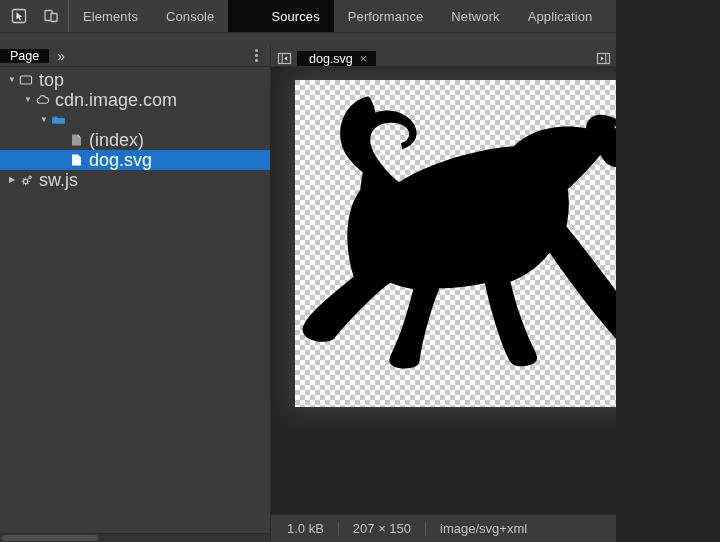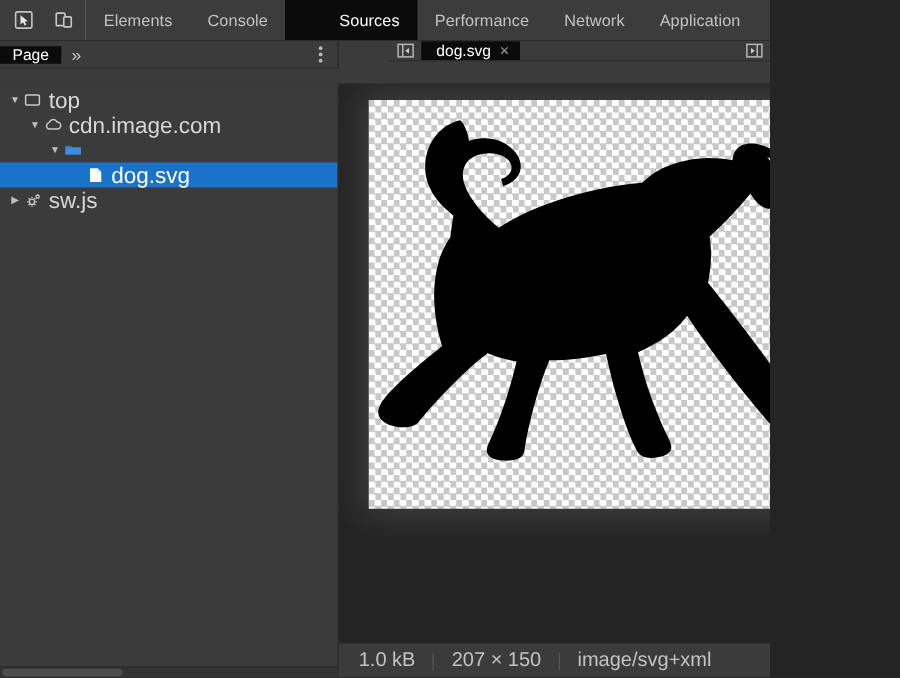--- a/index.html
+++ b/index.html
@@ -73,23 +73,22 @@
     background: #0b0b0b;
     color: #ffffff;
     padding-left: 43px;
   }
 
   
   .second-row {
     height: 34px;
     min-height: 34px;
     display: flex;
-    align-items: flex-start;
+    align-items: flex-end;
     background: #3b3b3b;
-    gap: 40px;
   }
   .nav-toolbar {
     width: 271px;
     min-width: 271px;
     display: flex;
     align-items: center;
     background: #3b3b3b;
     border-bottom: 1px solid #2e2e2e;
     border-right: 1px solid #2b2b2b;
     box-sizing: border-box;
@@ -293,21 +292,21 @@
     height: 27px;
     min-height: 27px;
     background: #3b3b3b;
     border-top: 1px solid #2b2b2b;
     display: flex;
     align-items: center;
     padding-left: 16px;
     gap: 0;
   }
   .status-item {
-    font-size: 16px;
+    font-size: 13px;
     color: #c3c3c3;
     padding: 0 14px 0 0;
     white-space: nowrap;
   }
   .status-sep {
     width: 1px;
     height: 14px;
     background: #565656;
     margin-right: 14px;
   }
@@ -406,20 +405,30 @@
         <div class="tree-row" style="padding-left:38px;">
           <span class="twisty">▼</span>
           <span class="tree-icon">
             <svg width="15" height="14" viewBox="0 0 15 14">
               <path d="M1.3 3.6 h4.4 l1.2 1.4 h6.8 v5.6 h-12.4 z" fill="#2f79c7"></path>
               <path d="M1.3 4.9 h12.4 v5.7 h-12.4 z" fill="#3e8ede"></path>
             </svg>
           </span>
         </div>
 
+        <div class="tree-row" style="padding-left:56px;">
+          <span class="twisty empty">▶</span>
+          <span class="tree-icon">
+            <svg width="13" height="14" viewBox="0 0 13 14">
+              <path d="M2 1.5 h6 l3 3 v8 h-9 z" fill="#9b9b9b"></path>
+              <path d="M8 1.5 v3 h3 z" fill="#c9c9c9"></path>
+            </svg>
+          </span>
+          <span class="tree-label">(index)</span>
+        </div>
 
         <div class="tree-row selected" style="padding-left:56px;">
           <span class="twisty empty">▶</span>
           <span class="tree-icon">
             <svg width="13" height="14" viewBox="0 0 13 14">
               <path d="M2 1.5 h6 l3 3 v8 h-9 z" fill="#ffffff"></path>
               <path d="M8 1.5 v3 h3 z" fill="#cfe2f3"></path>
             </svg>
           </span>
           <span class="tree-label">dog.svg</span>

